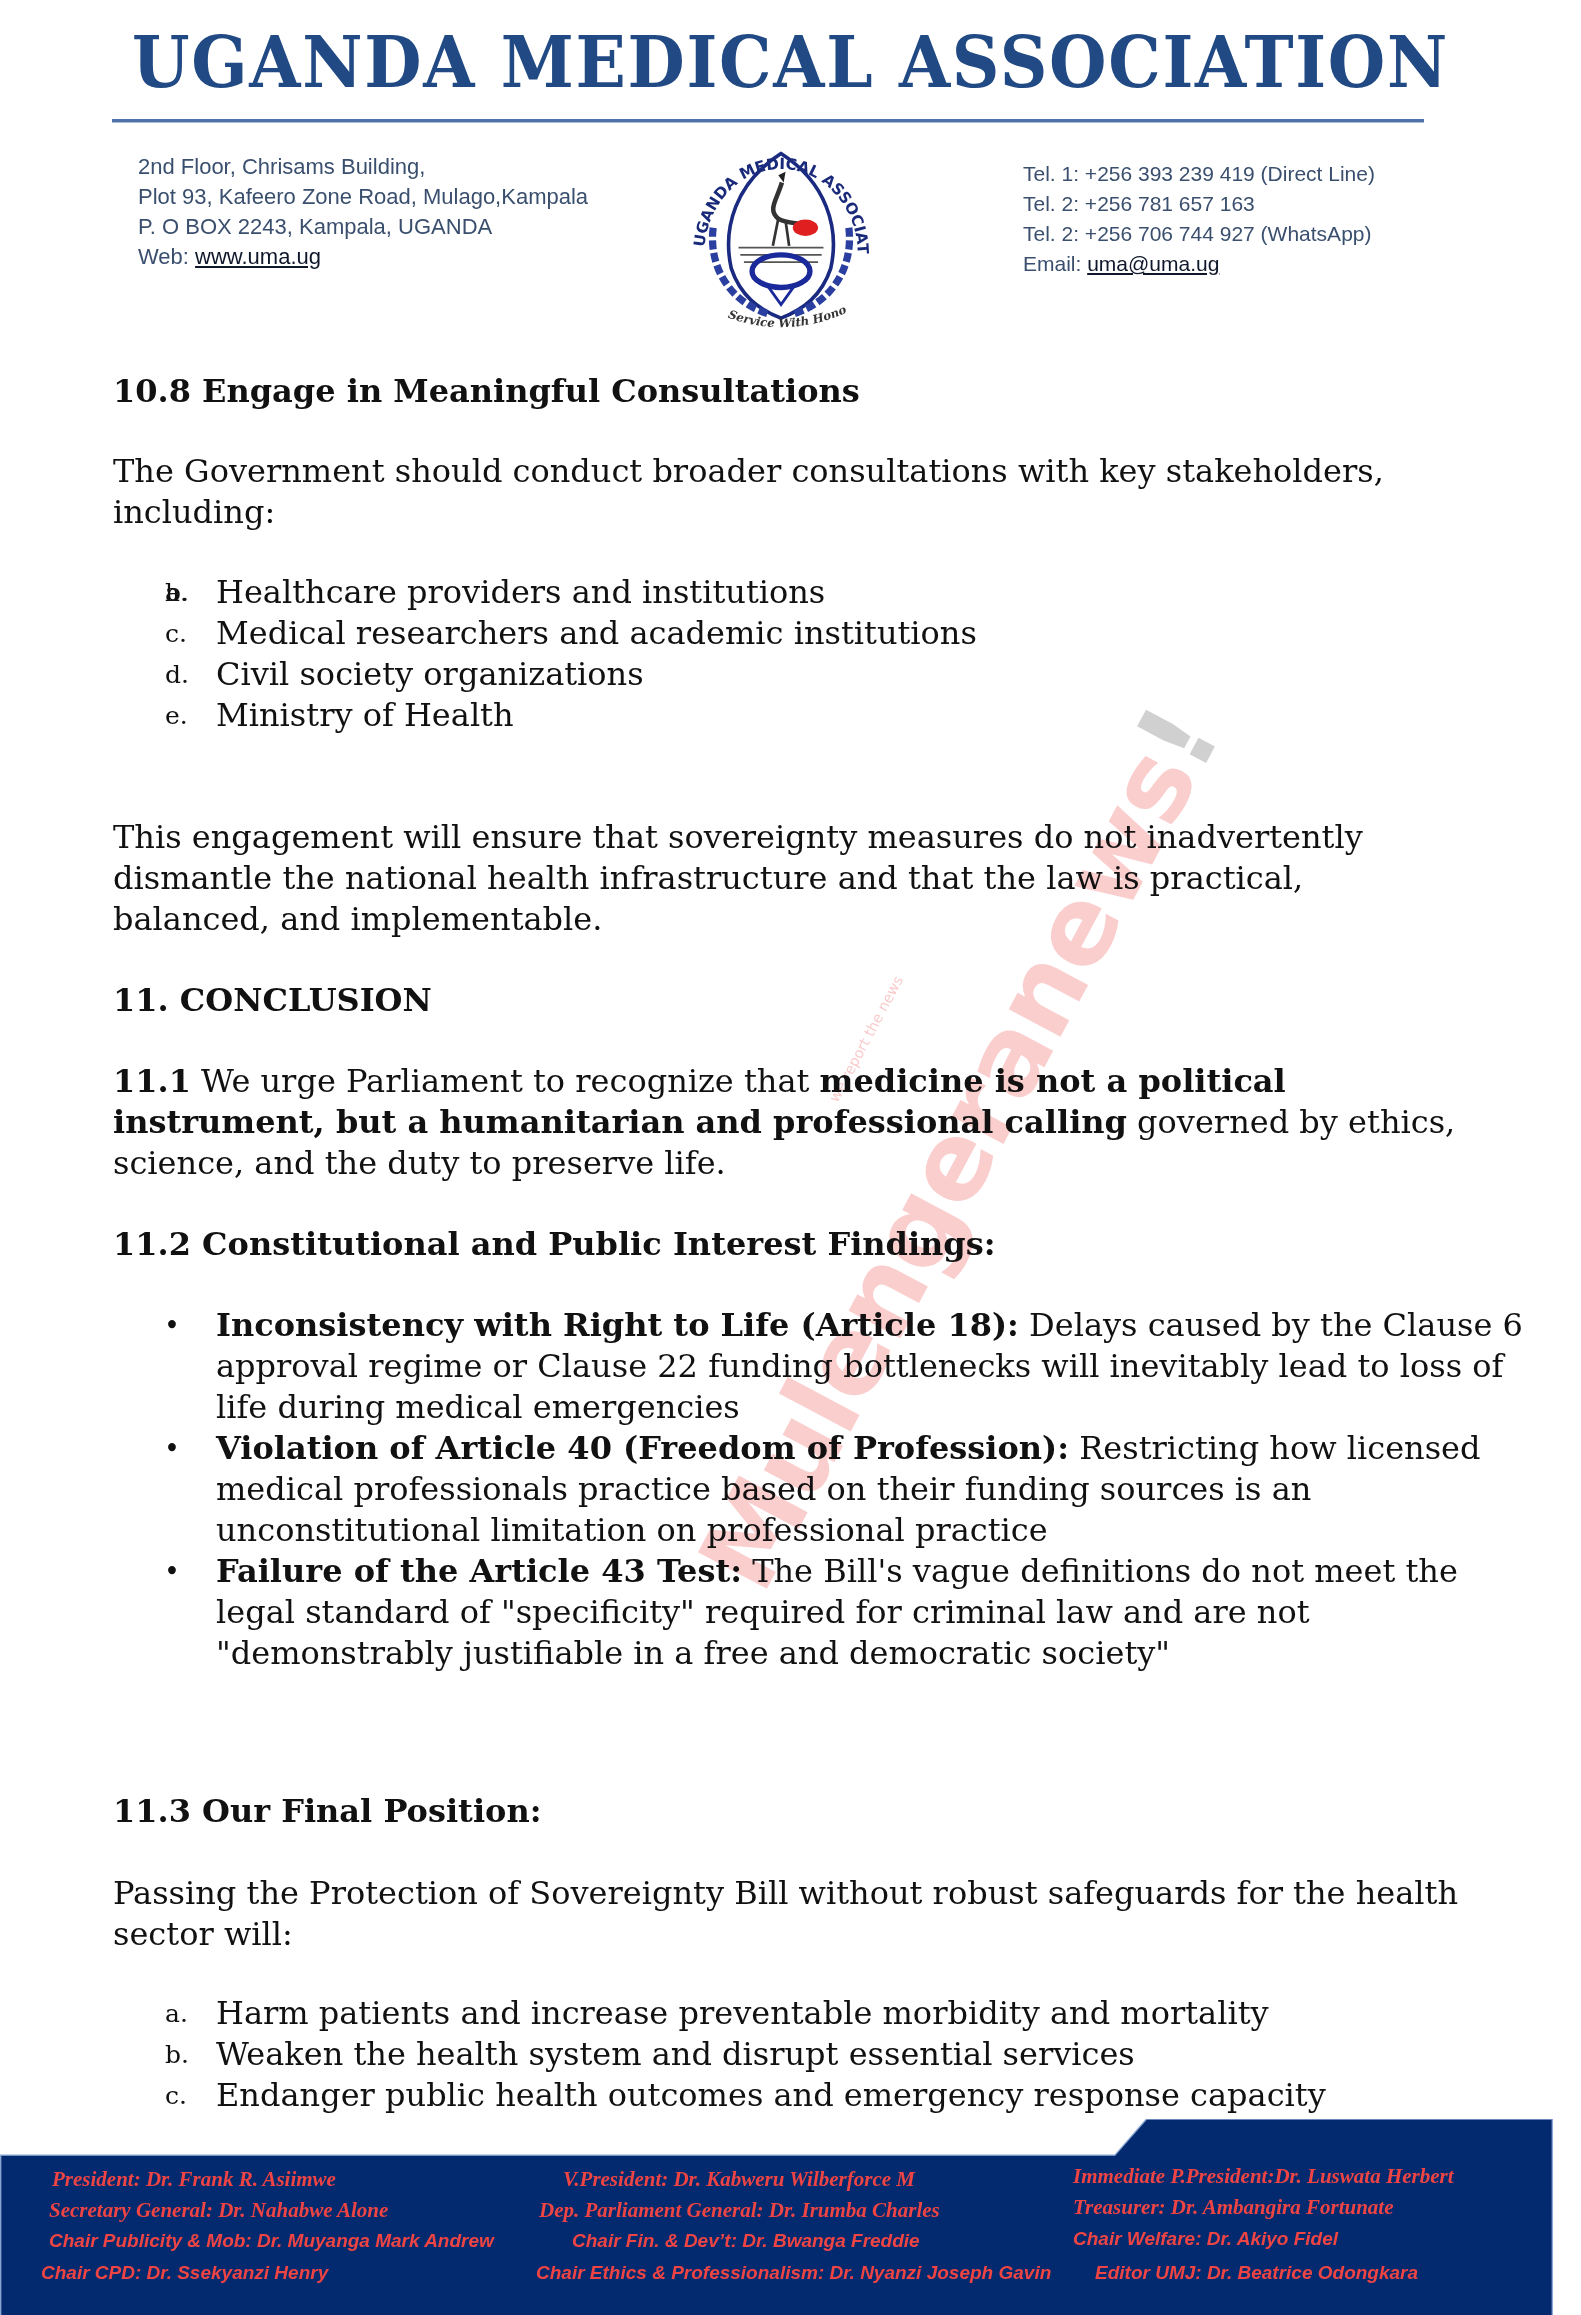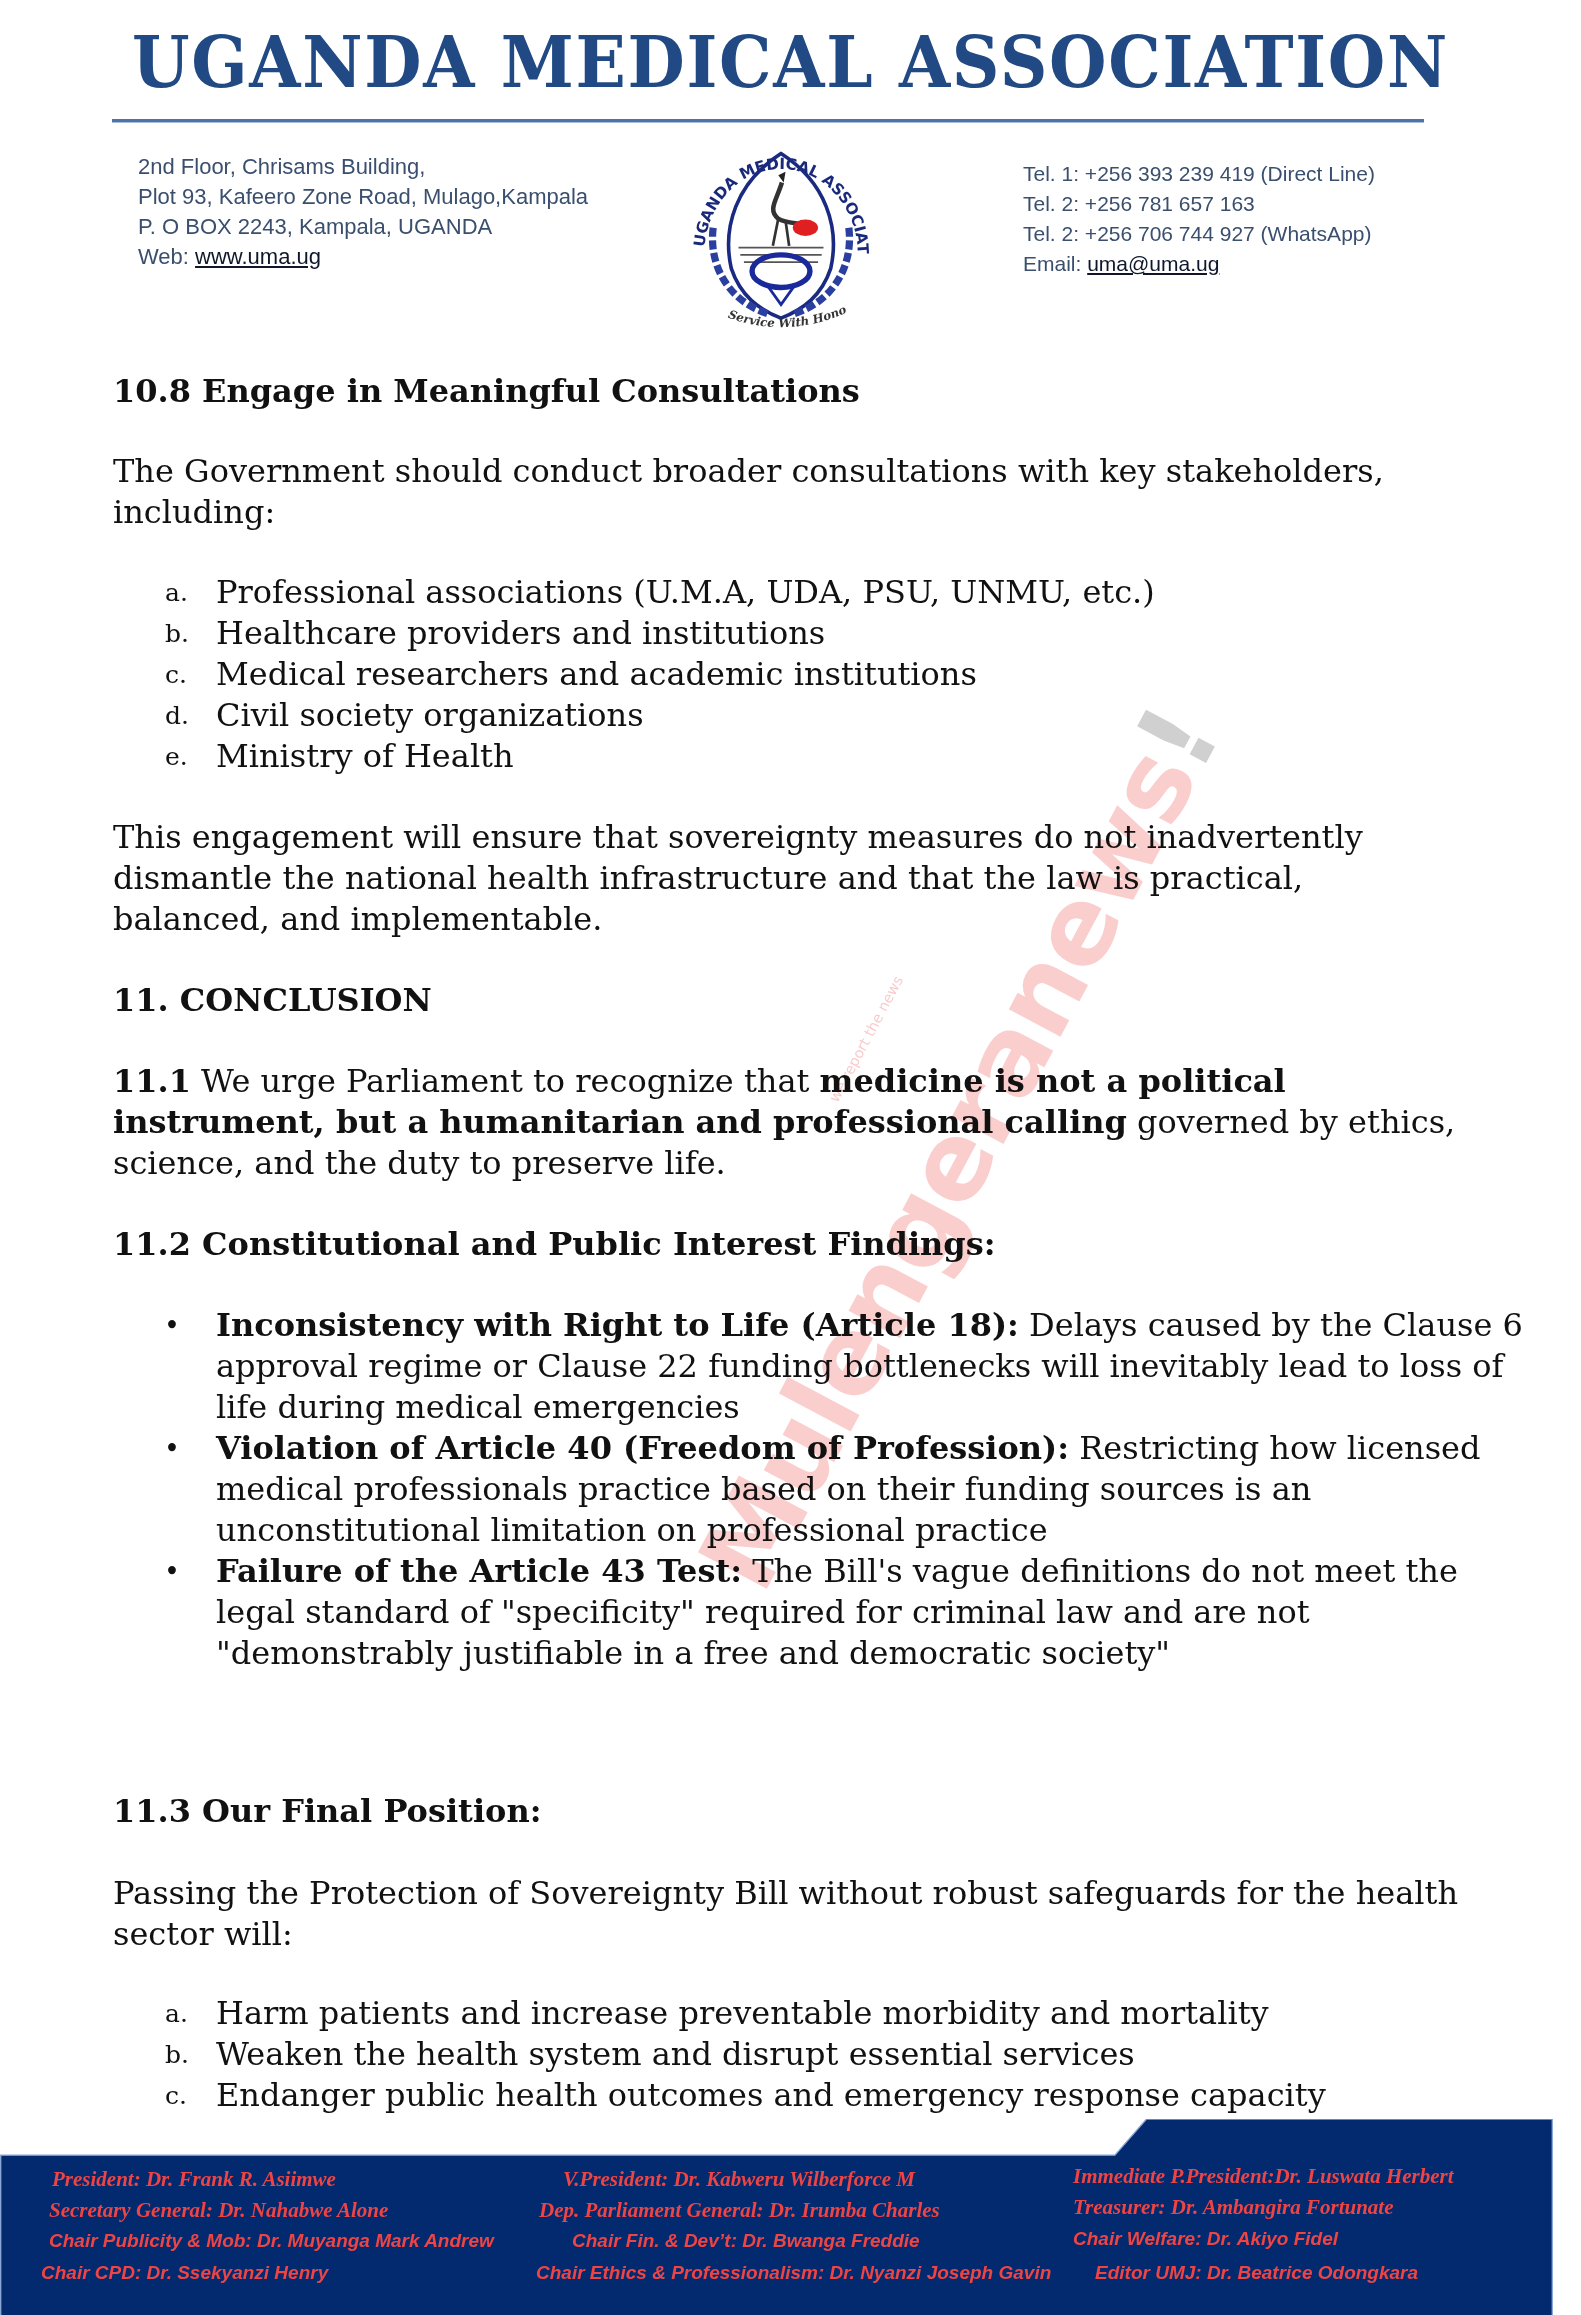--- a/index.html
+++ b/index.html
@@ -91,21 +91,21 @@
   <div><span>Email: </span><a>uma@uma.ug</a></div>
 </div>
 
 <div id="watermark" class="abs"><span class="wm-main">Mulengeranews</span><span class="wm-bang">!</span></div>
 <div id="watermark-tag" class="abs">we report the news</div>
 
 <div class="abs p body-text h" style="top:371px;">10.8 Engage in Meaningful Consultations</div>
 <div class="abs p body-text" style="top:451px; width:1384px;">The Government should conduct broader consultations with key stakeholders, including:</div>
 
 <ol class="abs p body-text alpha" style="top:572px;">
-  <li><span class="mark">a.</span><span>Professional associations (U.M.A, UDA, PSU, UNMU, etc.)</span></li>
+  <li><span class="mark">a.</span></li>
   <li><span class="mark">b.</span><span>Healthcare providers and institutions</span></li>
   <li><span class="mark">c.</span><span>Medical researchers and academic institutions</span></li>
   <li><span class="mark">d.</span><span>Civil society organizations</span></li>
   <li><span class="mark">e.</span><span>Ministry of Health</span></li>
 </ol>
 
 <div class="abs p body-text" style="top:817px; width:1357px;">This engagement will ensure that sovereignty measures do not inadvertently dismantle the national health infrastructure and that the law is practical, balanced, and implementable.</div>
 
 <div class="abs p body-text h" style="top:980px;">11. CONCLUSION</div>
 

